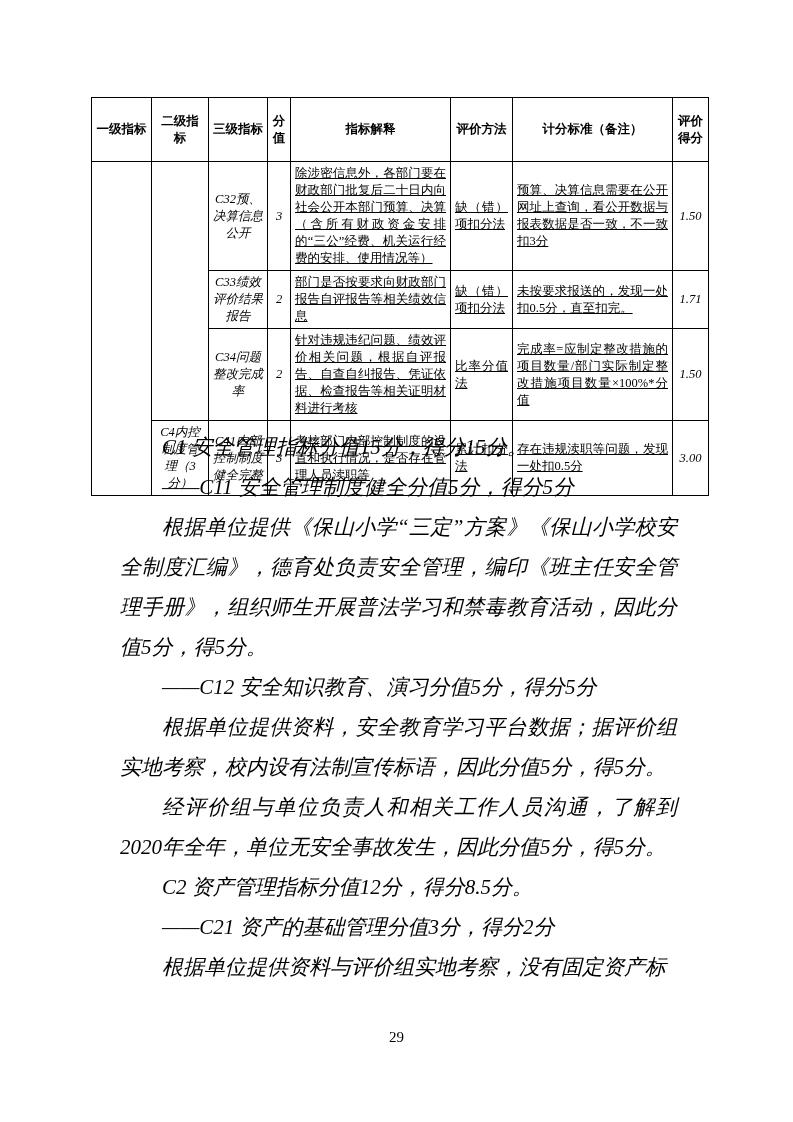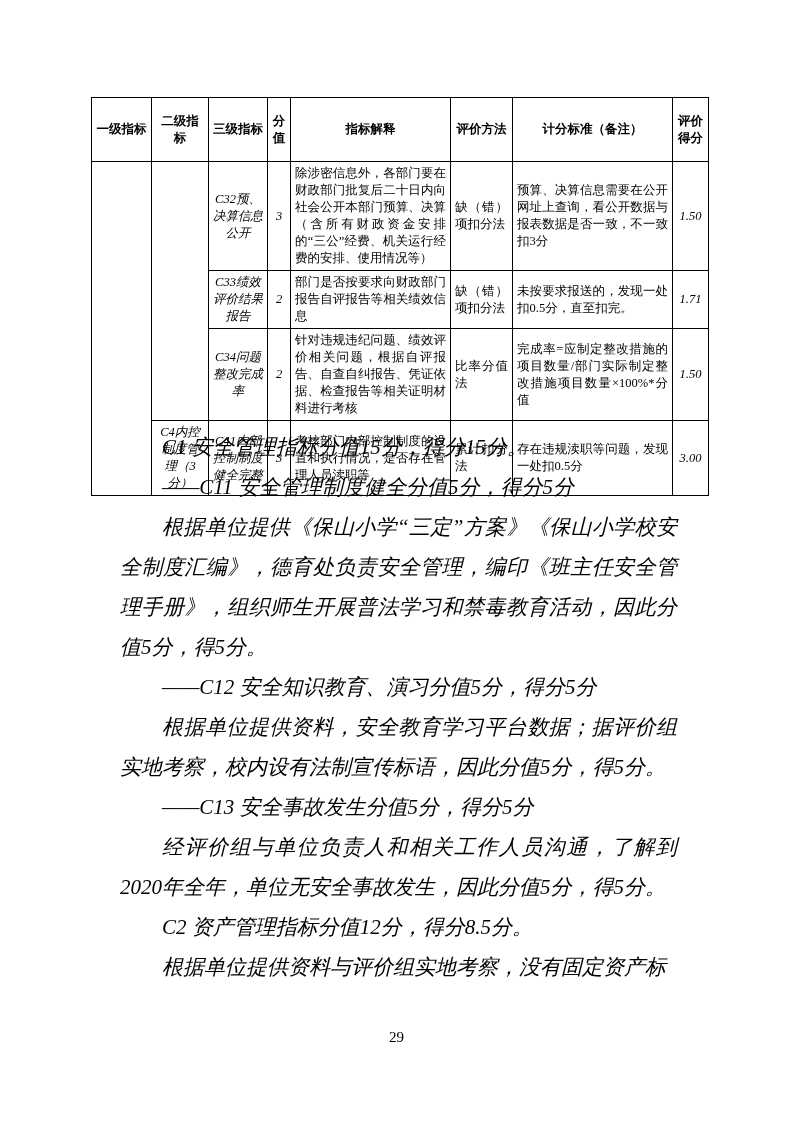--- a/index.html
+++ b/index.html
@@ -35,21 +35,21 @@
     vertical-align: middle;
     padding: 3px 4px;
     overflow: hidden;
   }
   table.eval th {
     font-weight: bold;
     text-align: center;
     height: 64px;
   }
   td.c { text-align: center; font-style: italic; }
-  td.j { text-align: justify; text-align-last: left; }
+  td.j { text-align: justify; text-align-last: left; text-decoration: underline; }
   tr.r1 { height: 86px; }
   tr.r2 { height: 55px; }
   tr.r3 { height: 67px; }
   tr.r4 { height: 54px; }
 
   
   .body-text {
     position: absolute;
     left: 120px; top: 427px;
     width: 557px;
@@ -140,21 +140,21 @@
       </tbody>
     </table>
   </div>
 
   <div class="body-text">
     <p>C1 安全管理指标分值15分，得分15分。</p>
     <p>——C11 安全管理制度健全分值5分，得分5分</p>
     <p>根据单位提供《保山小学“三定”方案》《保山小学校安全制度汇编》，德育处负责安全管理，编印《班主任安全管理手册》，组织师生开展普法学习和禁毒教育活动，因此分值5分，得5分。</p>
     <p>——C12 安全知识教育、演习分值5分，得分5分</p>
     <p>根据单位提供资料，安全教育学习平台数据；据评价组实地考察，校内设有法制宣传标语，因此分值5分，得5分。</p>
-    <p>——C13 安全事故发生分值5分，得分5分</p>
     <p>经评价组与单位负责人和相关工作人员沟通，了解到2020年全年，单位无安全事故发生，因此分值5分，得5分。</p>
     <p>C2 资产管理指标分值12分，得分8.5分。</p>
+    <p>——C21 资产的基础管理分值3分，得分2分</p>
     <p>根据单位提供资料与评价组实地考察，没有固定资产标</p>
   </div>
 
   <div class="page-number">29</div>
 
 </div>
 
 </body></html>

